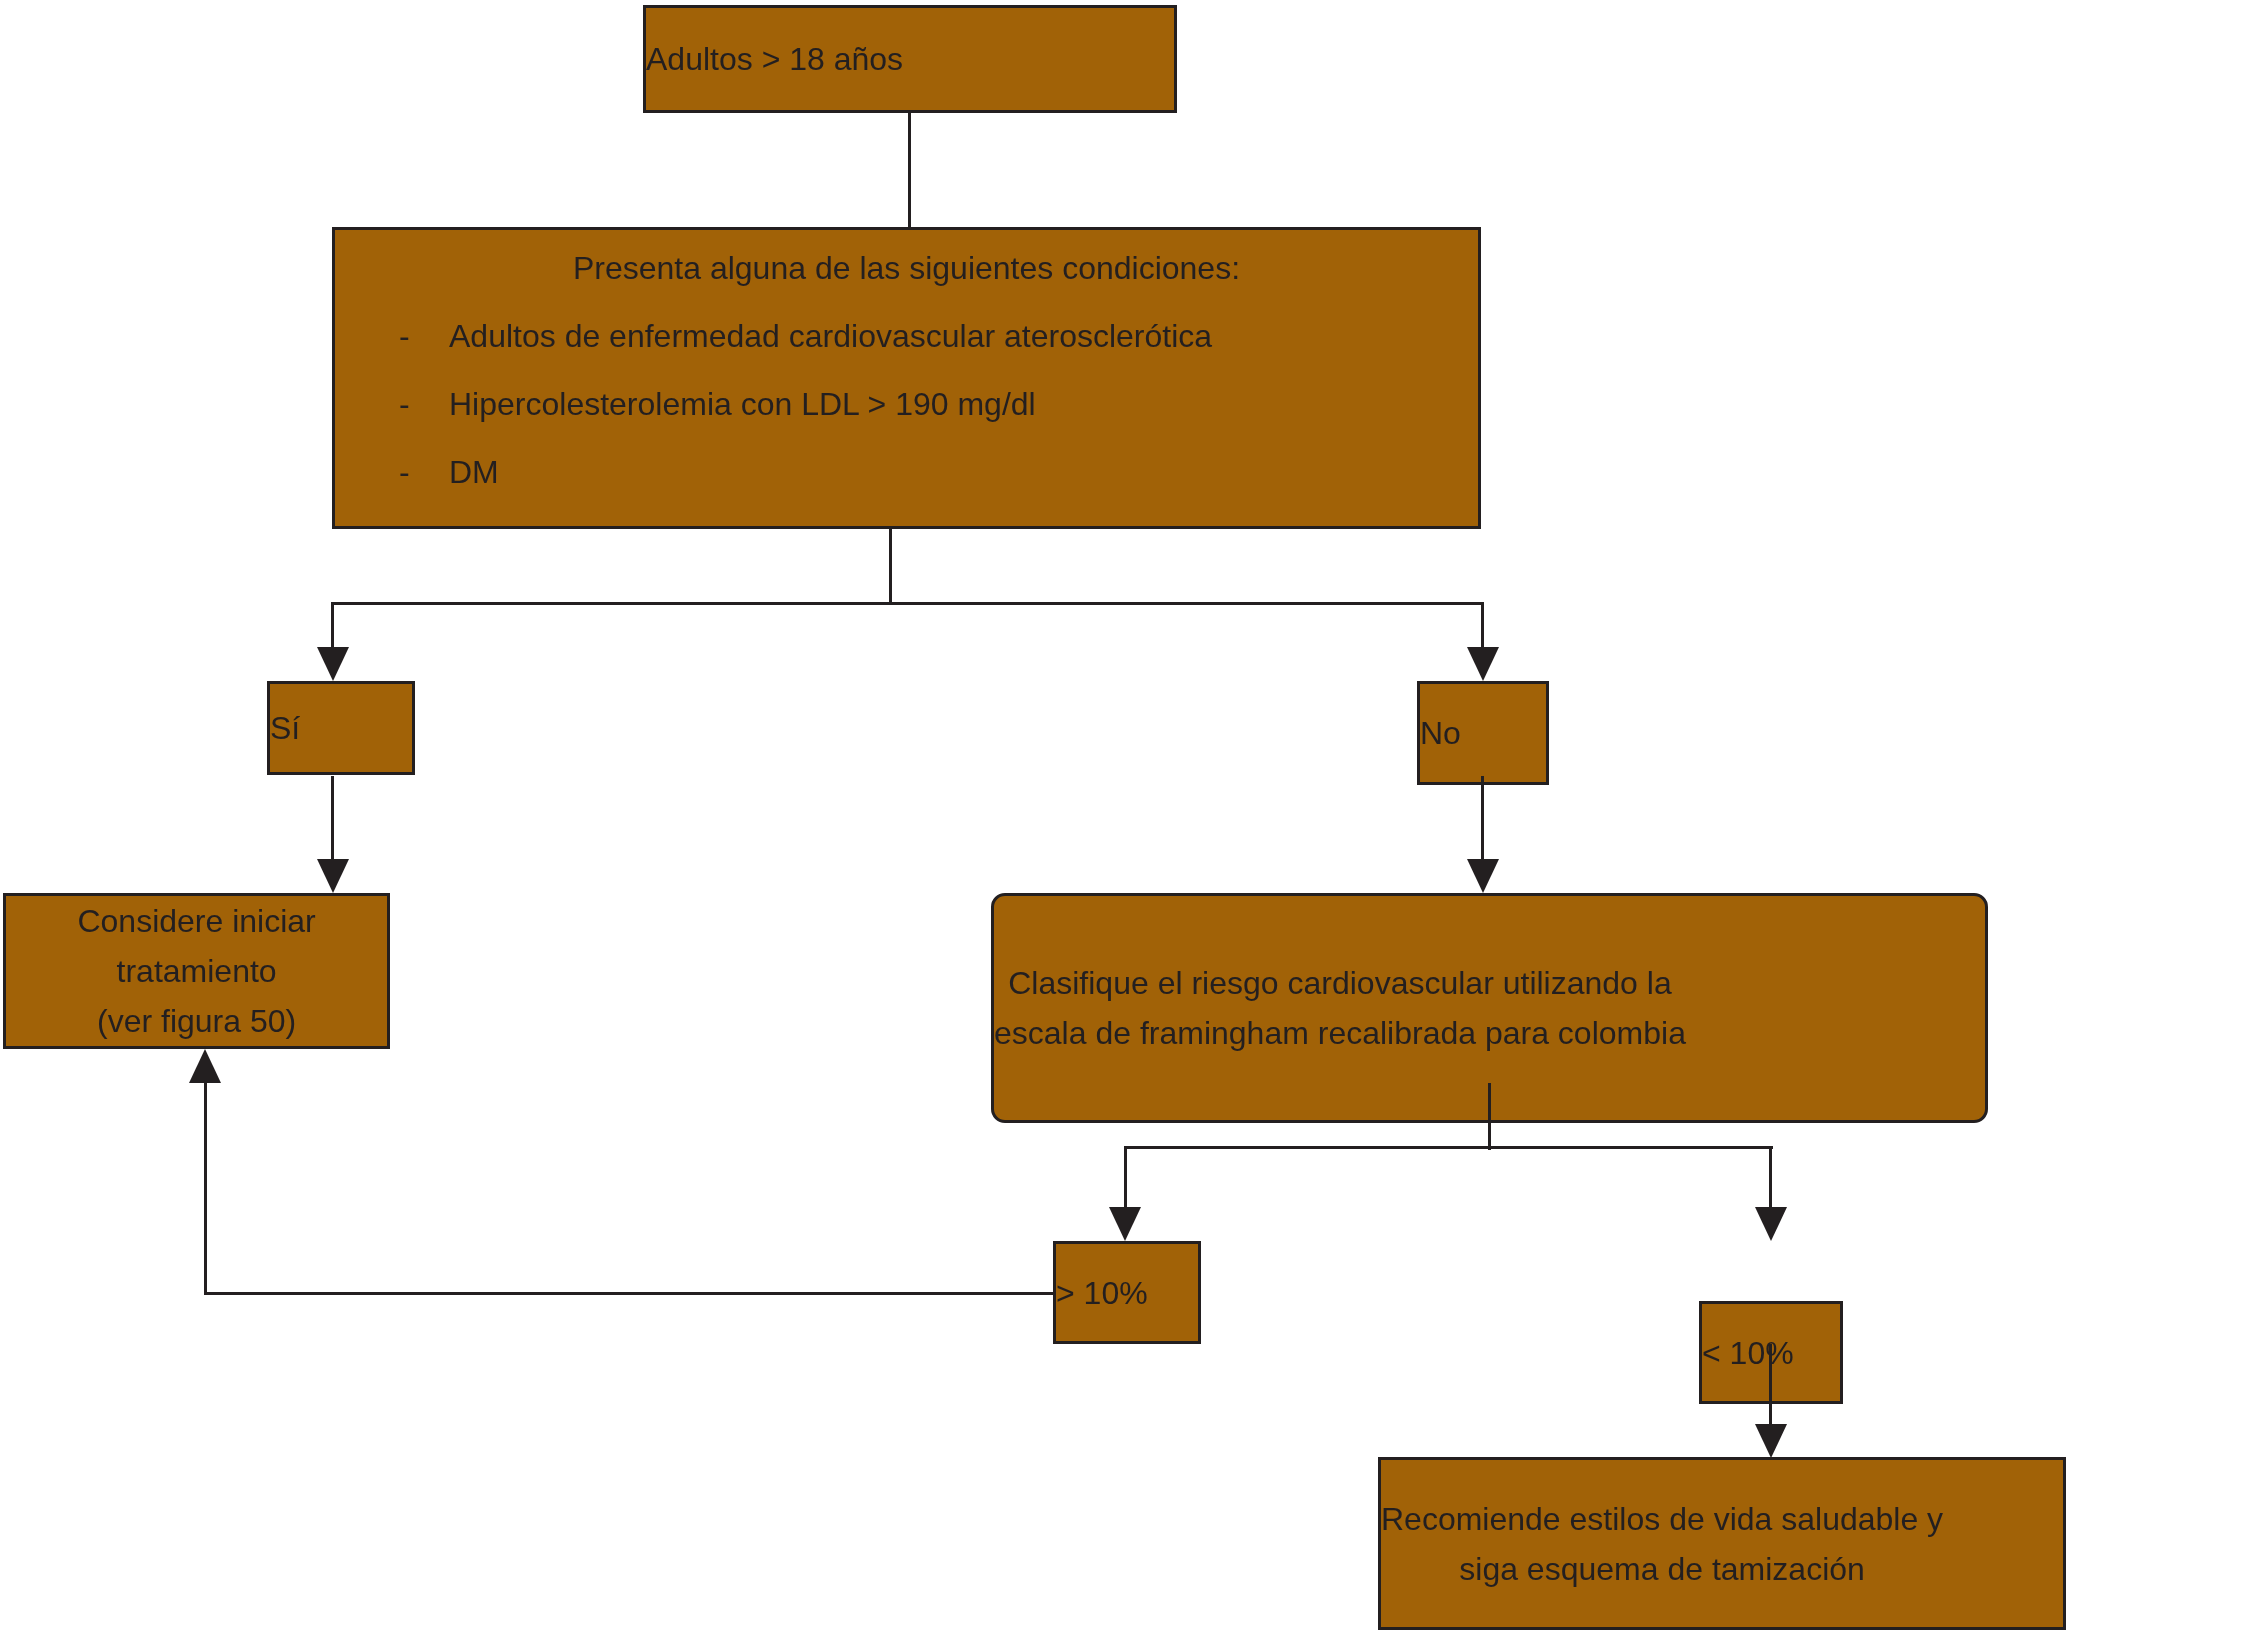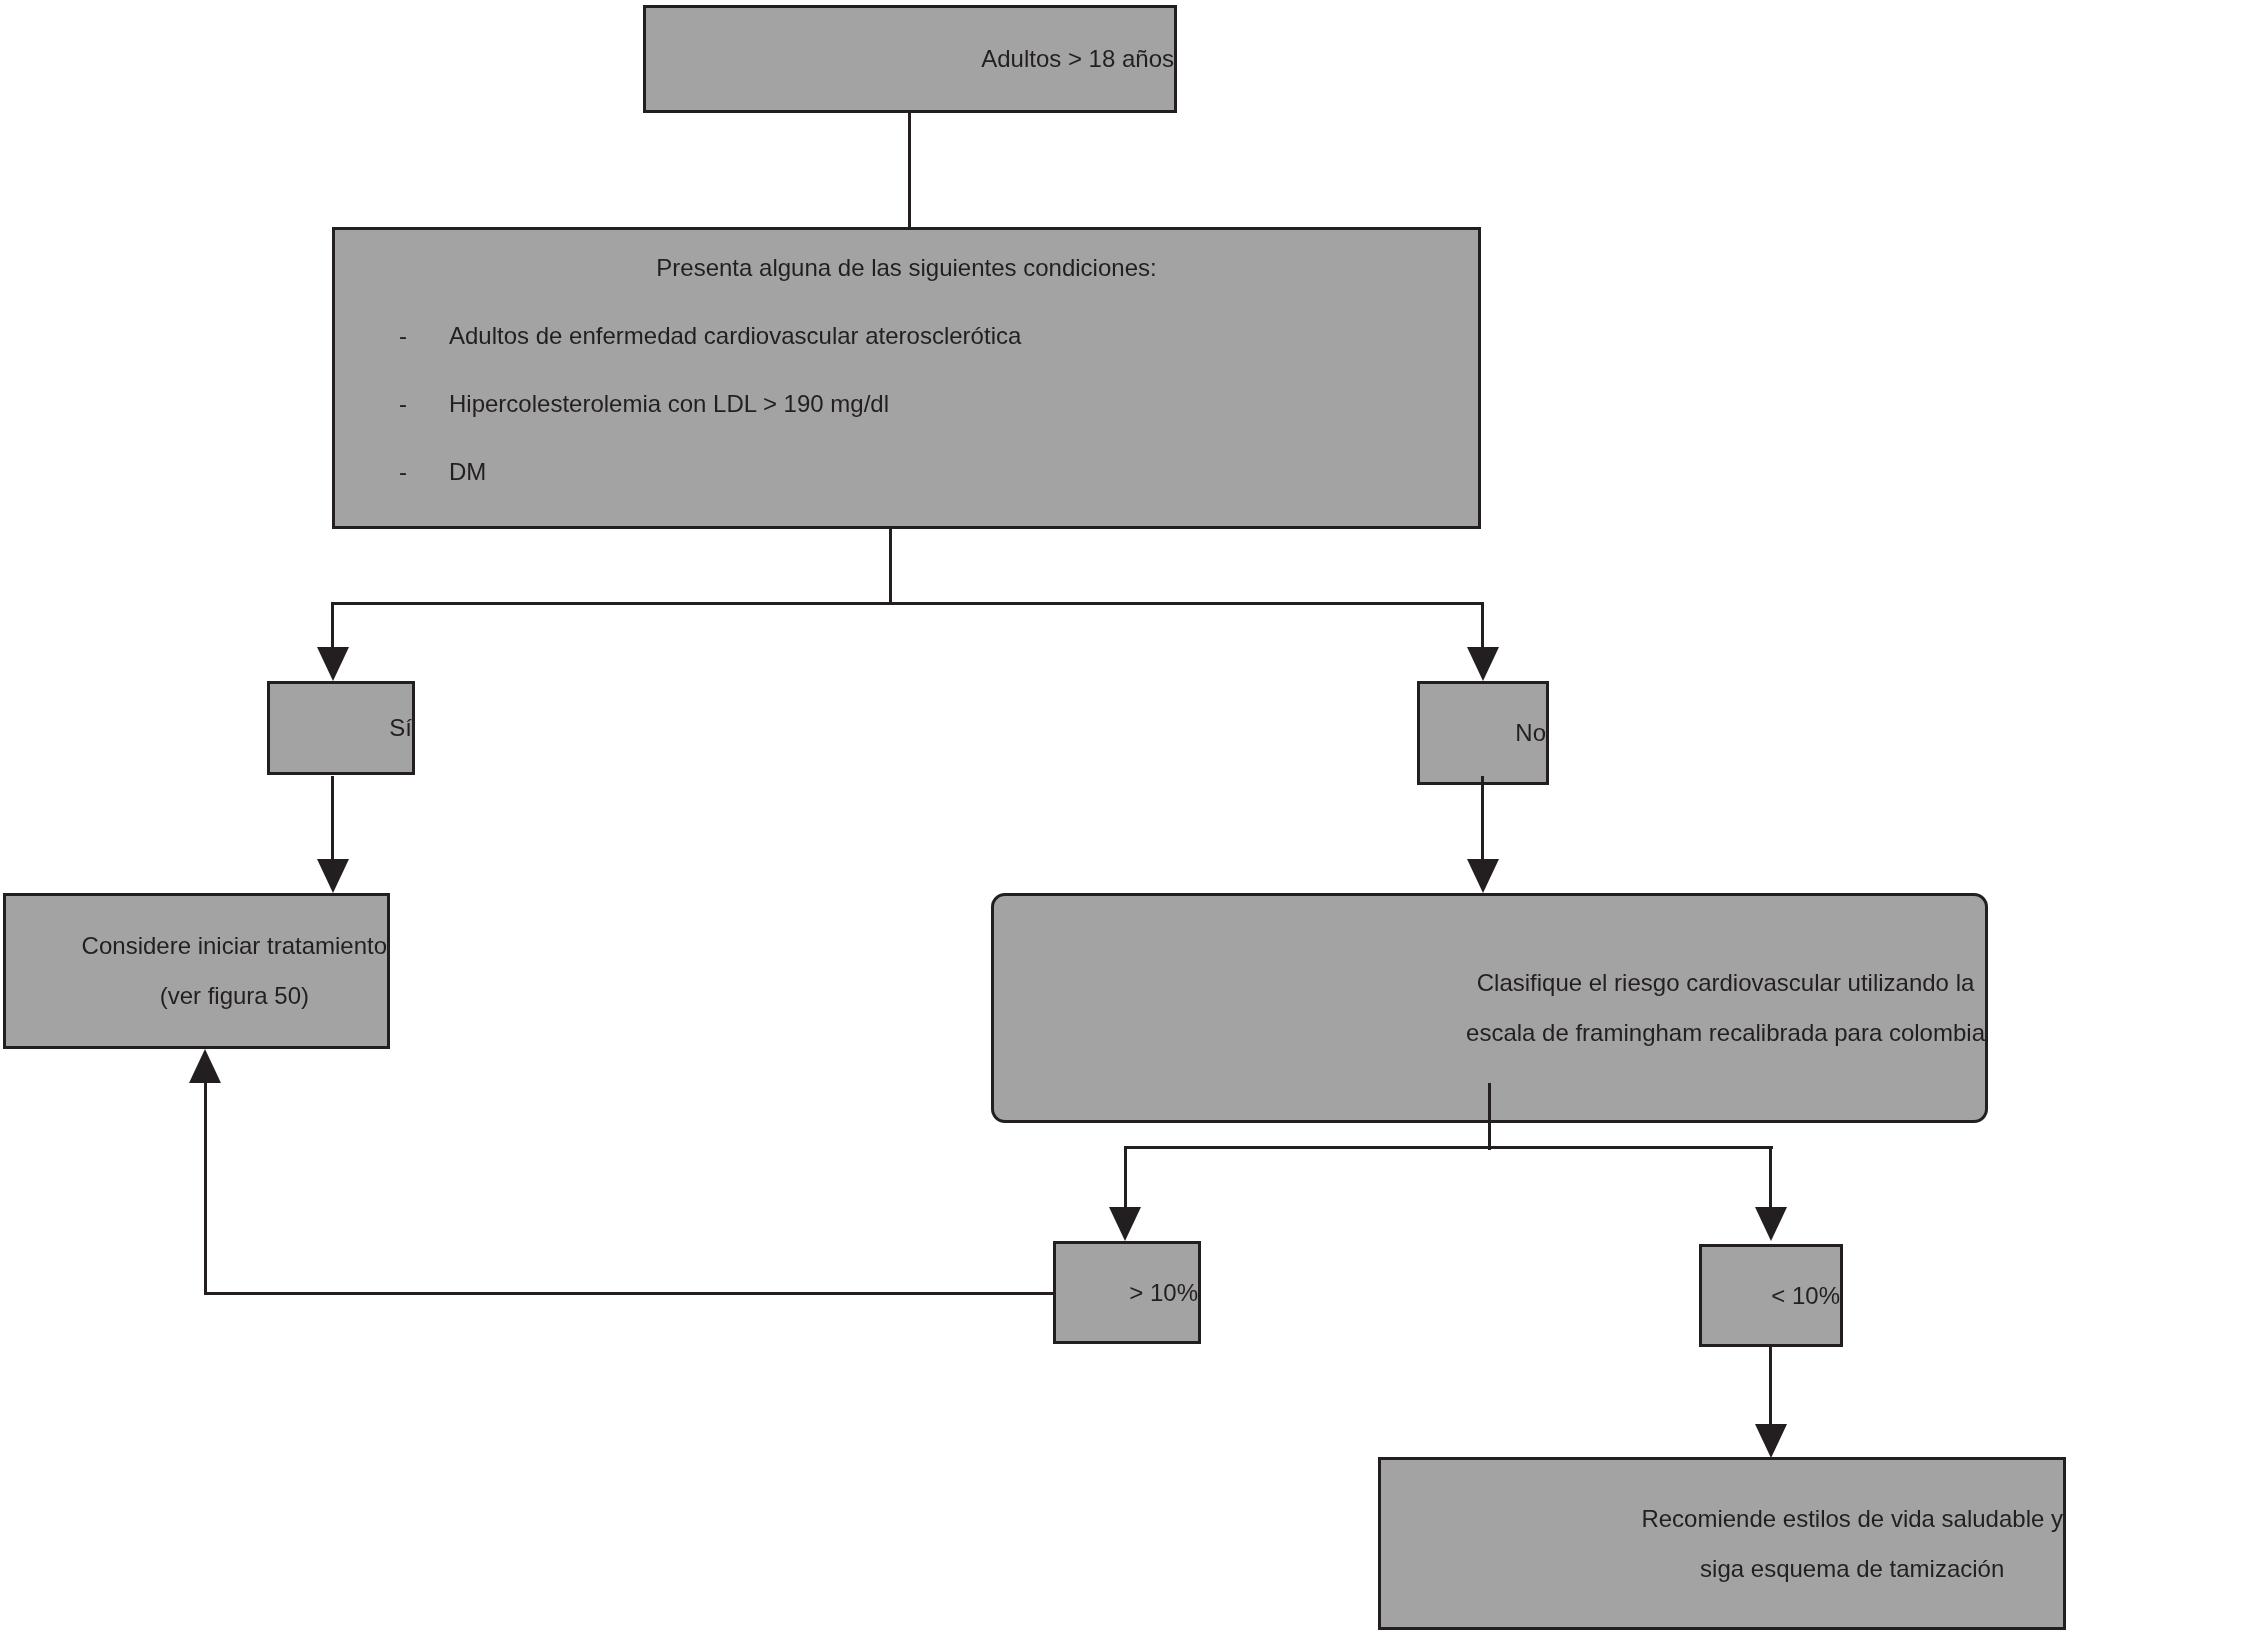--- a/index.html
+++ b/index.html
@@ -12,26 +12,26 @@
     width: 2261px;
     height: 1634px;
     background: #ffffff;
     font-family: "Liberation Sans", sans-serif;
     color: #231f20;
   }
   .box {
     position: absolute;
     box-sizing: border-box;
     border: 3.9px solid #231f20;
-    background: #a3a3a3;
+    background: #a16207;
     display: flex;
     align-items: center;
-    justify-content: flex-end;
+    justify-content: flex-start;
     text-align: center;
-    font-size: 24px;
+    font-size: 32px;
     line-height: 50px;
     white-space: pre-line;
   }
   .vline, .hline {
     position: absolute;
     background: #231f20;
   }
   .vline { width: 3.1px; }
   .hline { height: 3.1px; }
   .arrow-down {
@@ -132,21 +132,21 @@
   <div class="hline" style="left:1124px; top:1146px; width:649px;"></div>
   <div class="vline" style="left:1124px; top:1146px; height:62px;"></div>
   <div class="arrow-down" style="left:1109px; top:1207px;"></div>
   <div class="vline" style="left:1769px; top:1146px; height:62px;"></div>
   <div class="arrow-down" style="left:1755px; top:1207px;"></div>
 
   <div class="box" style="left:1053px; top:1241px; width:148px; height:103px;">
     <span>&gt; 10%</span>
   </div>
 
-  <div class="box" style="left:1699px; top:1244px; width:144px; height:103px;padding-left:17px;">
+  <div class="box" style="left:1699px; top:1301px; width:144px; height:103px;">
     <span>&lt; 10%</span>
   </div>
 
   <div class="hline" style="left:204px; top:1292px; width:850px;"></div>
   <div class="vline" style="left:204px; top:1081px; height:214px;"></div>
   <div class="arrow-up" style="left:189px; top:1049px;"></div>
 
   <div class="vline" style="left:1769px; top:1344px; height:82px;"></div>
   <div class="arrow-down" style="left:1755px; top:1424px;"></div>
 

